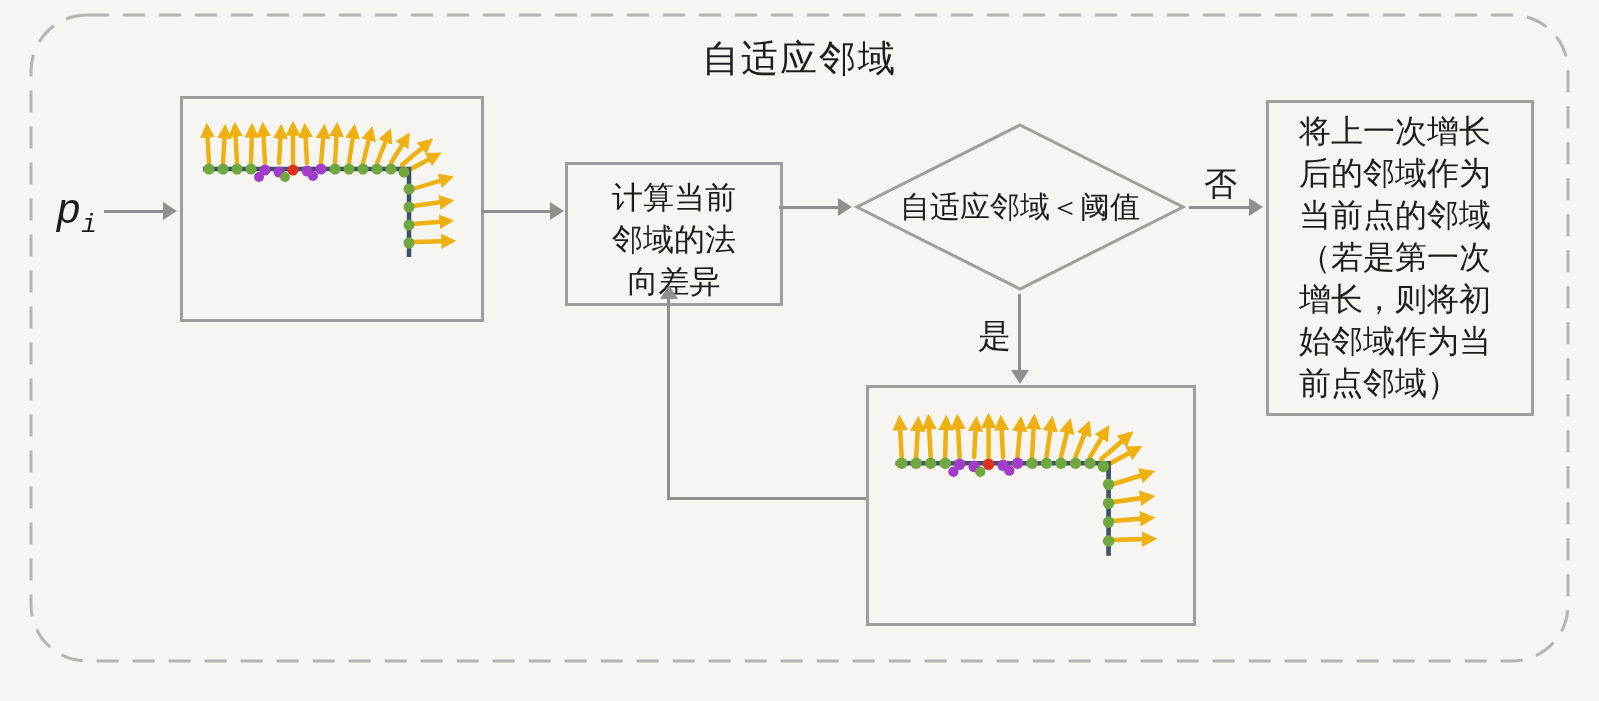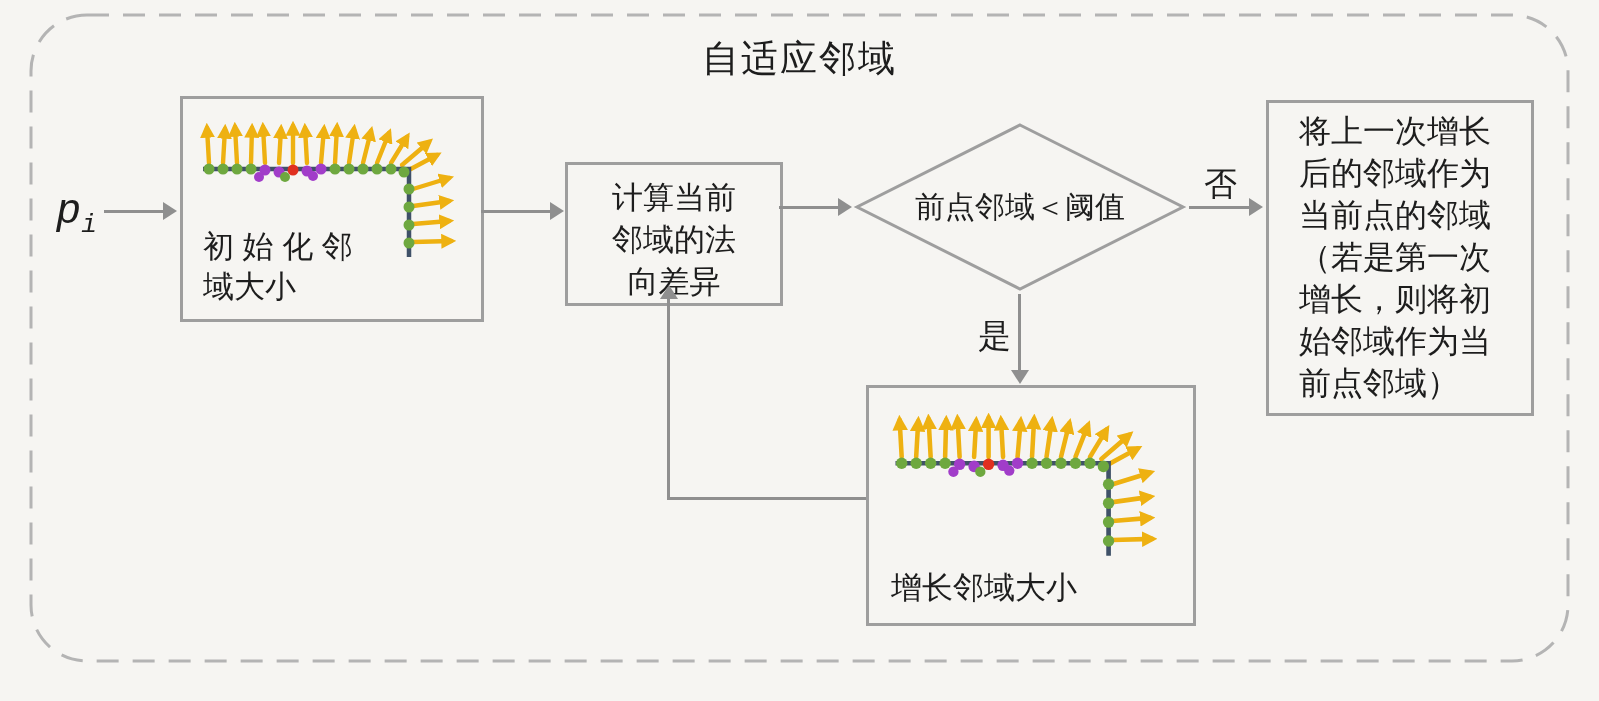--- a/index.html
+++ b/index.html
@@ -116,41 +116,39 @@
 
 <div class="pi"><i>p</i><sub>i</sub></div>
 
 <div class="hline" style="left:104px;top:210px;width:60px"></div>
 <div class="head-r" style="left:163px;top:202px"></div>
 
 <div class="node box-init">
   <svg class="pc" style="left:6px;top:6px" width="290" height="158" viewBox="0 0 290 158" preserveAspectRatio="none">
     <use href="#pointcloud"></use>
   </svg>
-  <div class="lbl lbl-init">初 始 化 邻
-域大小</div>
 </div>
 
 <div class="hline" style="left:481px;top:210px;width:69px"></div>
 <div class="head-r" style="left:550px;top:202px"></div>
 
 <div class="node box-compute">
   <div class="lbl-compute">计算当前
 邻域的法
 向差异</div>
 </div>
 
 <div class="hline" style="left:779px;top:206px;width:59px"></div>
 <div class="head-r" style="left:838px;top:198px"></div>
 
 <div class="diamond">
   <svg width="334" height="170" viewBox="0 0 334 170">
     <polygon points="167,3 330,85 167,167 4,85" fill="#f6f5f2" stroke="#9e9e9e" stroke-width="3"></polygon>
   </svg>
-  <div class="lbl-decision">前点邻域＜阈值</div>
+  <div class="lbl-decision">自适应邻域＜阈值</div>
 </div>
 
 <div class="branch" style="left:1204px;top:162px">否</div>
 
 <div class="hline" style="left:1189px;top:206px;width:60px"></div>
 <div class="head-r" style="left:1249px;top:198px"></div>
 
 <div class="node box-fallback">
   <div class="lbl-fallback">将上一次增长
 后的邻域作为
@@ -163,18 +161,17 @@
 
 <div class="branch" style="left:978px;top:314px">是</div>
 
 <div class="vline" style="left:1018px;top:294px;height:76px"></div>
 <div class="head-d" style="left:1011px;top:370px"></div>
 
 <div class="node box-grow">
   <svg class="pc" style="left:12px;top:8px" width="300" height="166" viewBox="0 0 290 158" preserveAspectRatio="none">
     <use href="#pointcloud"></use>
   </svg>
-  <div class="lbl-grow">增长邻域大小</div>
 </div>
 
 <div class="hline" style="left:667px;top:497px;width:199px"></div>
 <div class="vline" style="left:667px;top:298px;height:202px"></div>
 <div class="head-u" style="left:660px;top:285px"></div>
 
 </body></html>

